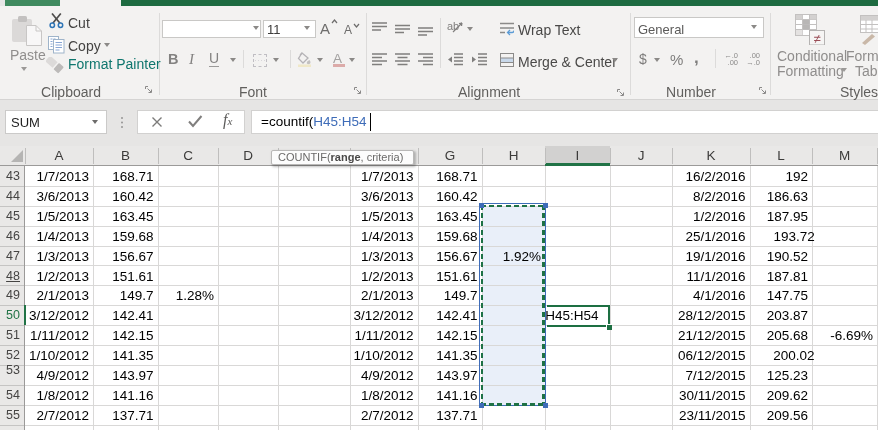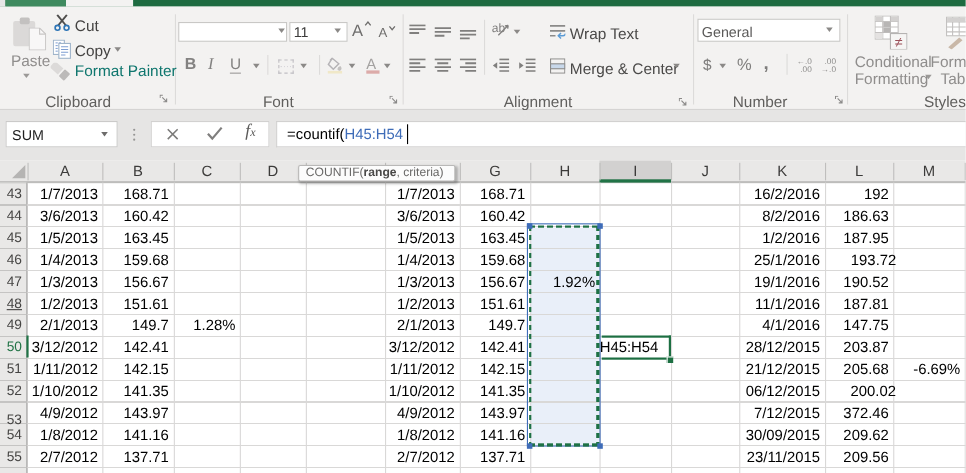--- a/index.html
+++ b/index.html
@@ -293,21 +293,21 @@
 <div class="rownum" style="top:166px;">43</div>
 <div class="rownum" style="top:185.9px;">44</div>
 <div class="rownum" style="top:205.8px;">45</div>
 <div class="rownum" style="top:225.7px;">46</div>
 <div class="rownum" style="top:245.6px;">47</div>
 <div class="rownum" style="top:265.5px;text-decoration:underline;">48</div>
 <div class="rownum" style="top:285.4px;">49</div>
 <div class="rownum" style="top:305.3px;color:#217346;">50</div>
 <div class="rownum" style="top:325.2px;text-align:right;">51</div>
 <div class="rownum" style="top:345.1px;">52</div>
-<div class="rownum" style="top:371px;text-align:right;">53</div>
+<div class="rownum" style="top:360px;text-align:right;">53</div>
 <div class="rownum" style="top:384.9px;">54</div>
 <div class="rownum" style="top:404.8px;">55</div>
 <div class="abs" style="left:23.5px;top:305.3px;width:2.5px;height:19.9px;background:#217346;"></div>
 
 <div class="cell" style="left:25px;top:166px;width:64px;">1/7/2013</div>
 <div class="cell" style="left:93px;top:166px;width:60.5px;">168.71</div>
 <div class="cell" style="left:350.4px;top:166px;width:63.1px;">1/7/2013</div>
 <div class="cell" style="left:417.7px;top:166px;width:59.9px;">168.71</div>
 <div class="cell" style="left:672px;top:166px;width:73.5px;">16/2/2016</div>
 <div class="cell" style="left:749.5px;top:166px;width:58.5px;">192</div>
@@ -366,26 +366,26 @@
 <div class="cell" style="left:93px;top:345.1px;width:60.5px;">141.35</div>
 <div class="cell" style="left:350.4px;top:345.1px;width:63.1px;">1/10/2012</div>
 <div class="cell" style="left:417.7px;top:345.1px;width:59.9px;">141.35</div>
 <div class="cell" style="left:672px;top:345.1px;width:73.5px;">06/12/2015</div>
 <div class="cell" style="left:708px;top:345.1px;width:58.5px;margin-left:48px;">200.02</div>
 <div class="cell" style="left:25px;top:365px;width:64px;">4/9/2012</div>
 <div class="cell" style="left:93px;top:365px;width:60.5px;">143.97</div>
 <div class="cell" style="left:350.4px;top:365px;width:63.1px;">4/9/2012</div>
 <div class="cell" style="left:417.7px;top:365px;width:59.9px;">143.97</div>
 <div class="cell" style="left:672px;top:365px;width:73.5px;">7/12/2015</div>
-<div class="cell" style="left:749.5px;top:365px;width:58.5px;">372.46</div>
+<div class="cell" style="left:749.5px;top:365px;width:58.5px;">125.23</div>
 <div class="cell" style="left:25px;top:384.9px;width:64px;">1/8/2012</div>
 <div class="cell" style="left:93px;top:384.9px;width:60.5px;">141.16</div>
 <div class="cell" style="left:350.4px;top:384.9px;width:63.1px;">1/8/2012</div>
 <div class="cell" style="left:417.7px;top:384.9px;width:59.9px;">141.16</div>
-<div class="cell" style="left:672px;top:384.9px;width:73.5px;">30/09/2015</div>
+<div class="cell" style="left:672px;top:384.9px;width:73.5px;">30/11/2015</div>
 <div class="cell" style="left:749.5px;top:384.9px;width:58.5px;">209.62</div>
 <div class="cell" style="left:25px;top:404.8px;width:64px;">2/7/2012</div>
 <div class="cell" style="left:93px;top:404.8px;width:60.5px;">137.71</div>
 <div class="cell" style="left:350.4px;top:404.8px;width:63.1px;">2/7/2012</div>
 <div class="cell" style="left:417.7px;top:404.8px;width:59.9px;">137.71</div>
 <div class="cell" style="left:672px;top:404.8px;width:73.5px;">23/11/2015</div>
 <div class="cell" style="left:749.5px;top:404.8px;width:58.5px;">209.56</div>
 
 <div class="abs" style="left:478.9px;top:203.1px;width:67.6px;height:203.4px;border:1.6px solid #3e6cb8;"></div>
 

